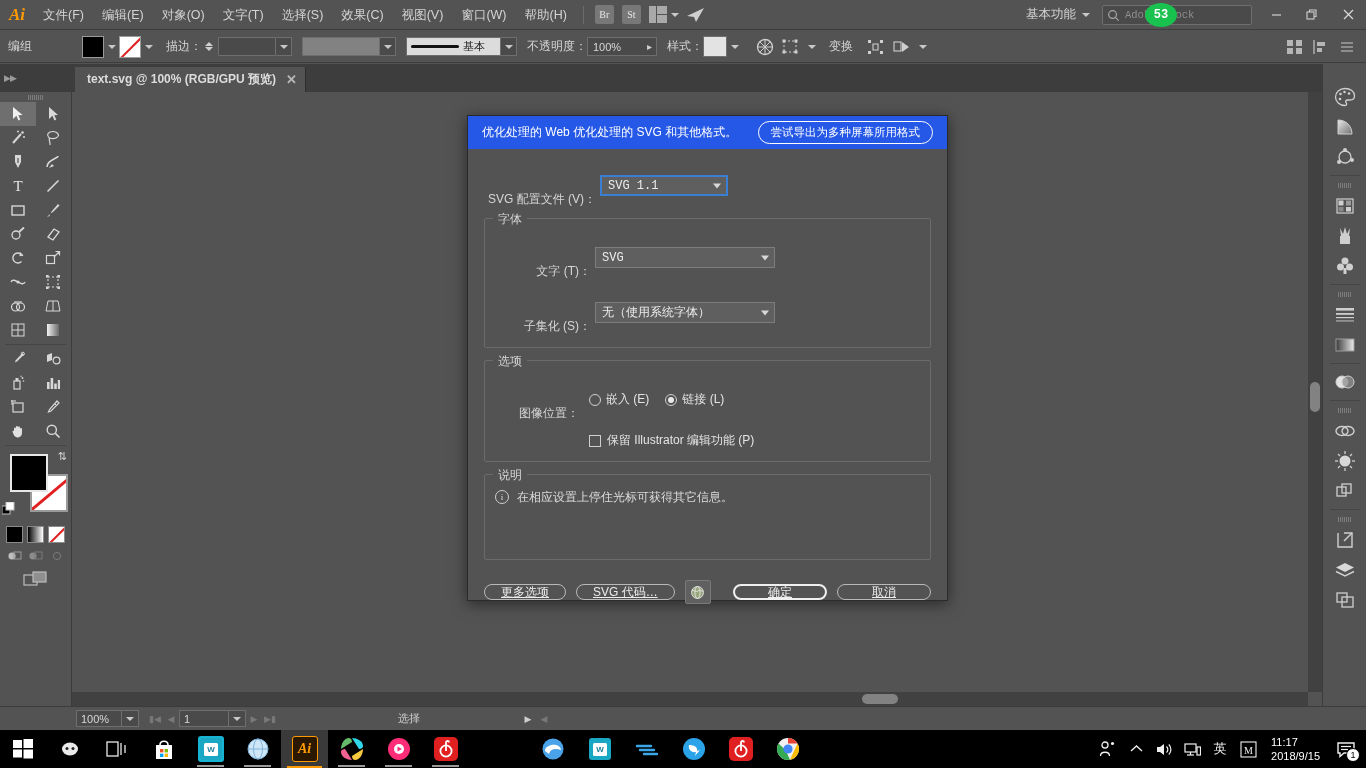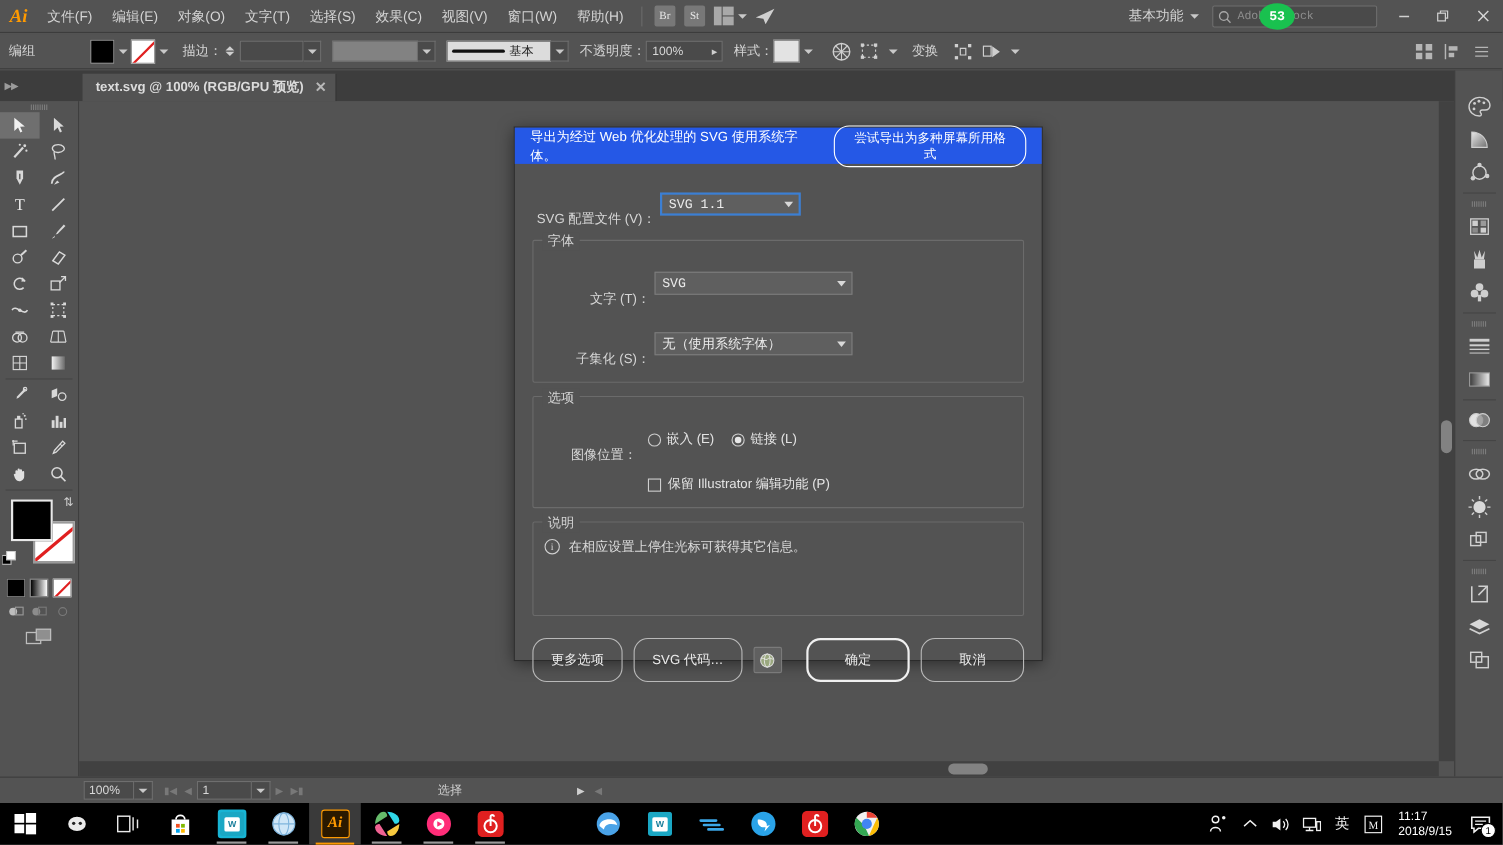--- a/index.html
+++ b/index.html
@@ -253,24 +253,24 @@
   .chk {
     width: 12px; height: 12px; border: 1px solid #cfcfcf; background: #535353;
     margin-right: 6px; display: inline-block; flex: none;
   }
   .opt-text { color: #e4e4e4; font-size: 12px; margin-right: 16px; }
   .desc-area { min-height: 86px; }
   .desc-line { display: flex; align-items: flex-start; gap: 8px; color: #dcdcdc; font-size: 12px; }
   .info-ic { width: 14px; height: 14px; border-radius: 50%; border: 1px solid #cfcfcf; color: #dcdcdc; font-size: 9px; display: flex; align-items: center; justify-content: center; flex: none; margin-top: 1px; font-family: "Liberation Serif", serif; }
   .dlg-footer { display: flex; align-items: center; gap: 10px; padding: 8px 16px; }
   .btn {
-    height: 40px; border-radius: 13px; border: 1px solid #b9b9b9;
+    height: 16px; border-radius: 13px; border: 1px solid #b9b9b9;
     background: transparent; color: #ececec; font-size: 12px;
     padding: 0 16px; cursor: pointer; font-family: "Liberation Sans", sans-serif;
-    display: flex; align-items: center; justify-content: center; white-space: nowrap;
+    display: flex; align-items: center; justify-content: center; white-space: nowrap; text-decoration: underline;
   }
   .btn.primary { border: 2px solid #f0f0f0; }
   .btn-globe {
     width: 26px; height: 24px; border: 1px solid #7a7a7a; background: #606060;
     display: flex; align-items: center; justify-content: center; border-radius: 2px; cursor: pointer;
   }
   .footer-right { margin-left: auto; display: flex; gap: 10px; }
 </style>
 </head>
 <body>
@@ -871,21 +871,21 @@
     <div class="dock-ic">
       <svg width="20" height="18" viewBox="0 0 20 18">
           <rect x="2" y="2" width="10" height="9" fill="none" stroke="#cfcfcf" stroke-width="1.3"></rect>
           <rect x="7" y="6" width="11" height="10" fill="none" stroke="#cfcfcf" stroke-width="1.3"></rect>
         </svg>
     </div>
   </div>
 
   <div class="dialog">
     <div class="dlg-banner">
-      <span>导出为经过 Web 优化处理的 SVG 使用系统字体。</span>
+      <span>优化处理的 Web 优化处理的 SVG 和其他格式。</span>
       <button class="banner-btn">尝试导出为多种屏幕所用格式</button>
     </div>
     <div class="dlg-body">
 
       <div class="row">
         <span class="lbl" style="width:112px">SVG 配置文件 (V)：</span>
         <div class="sel-box focus" style="width:128px;margin-left:4px">
           <span>SVG 1.1</span>
           <span class="chev"></span>
         </div>

